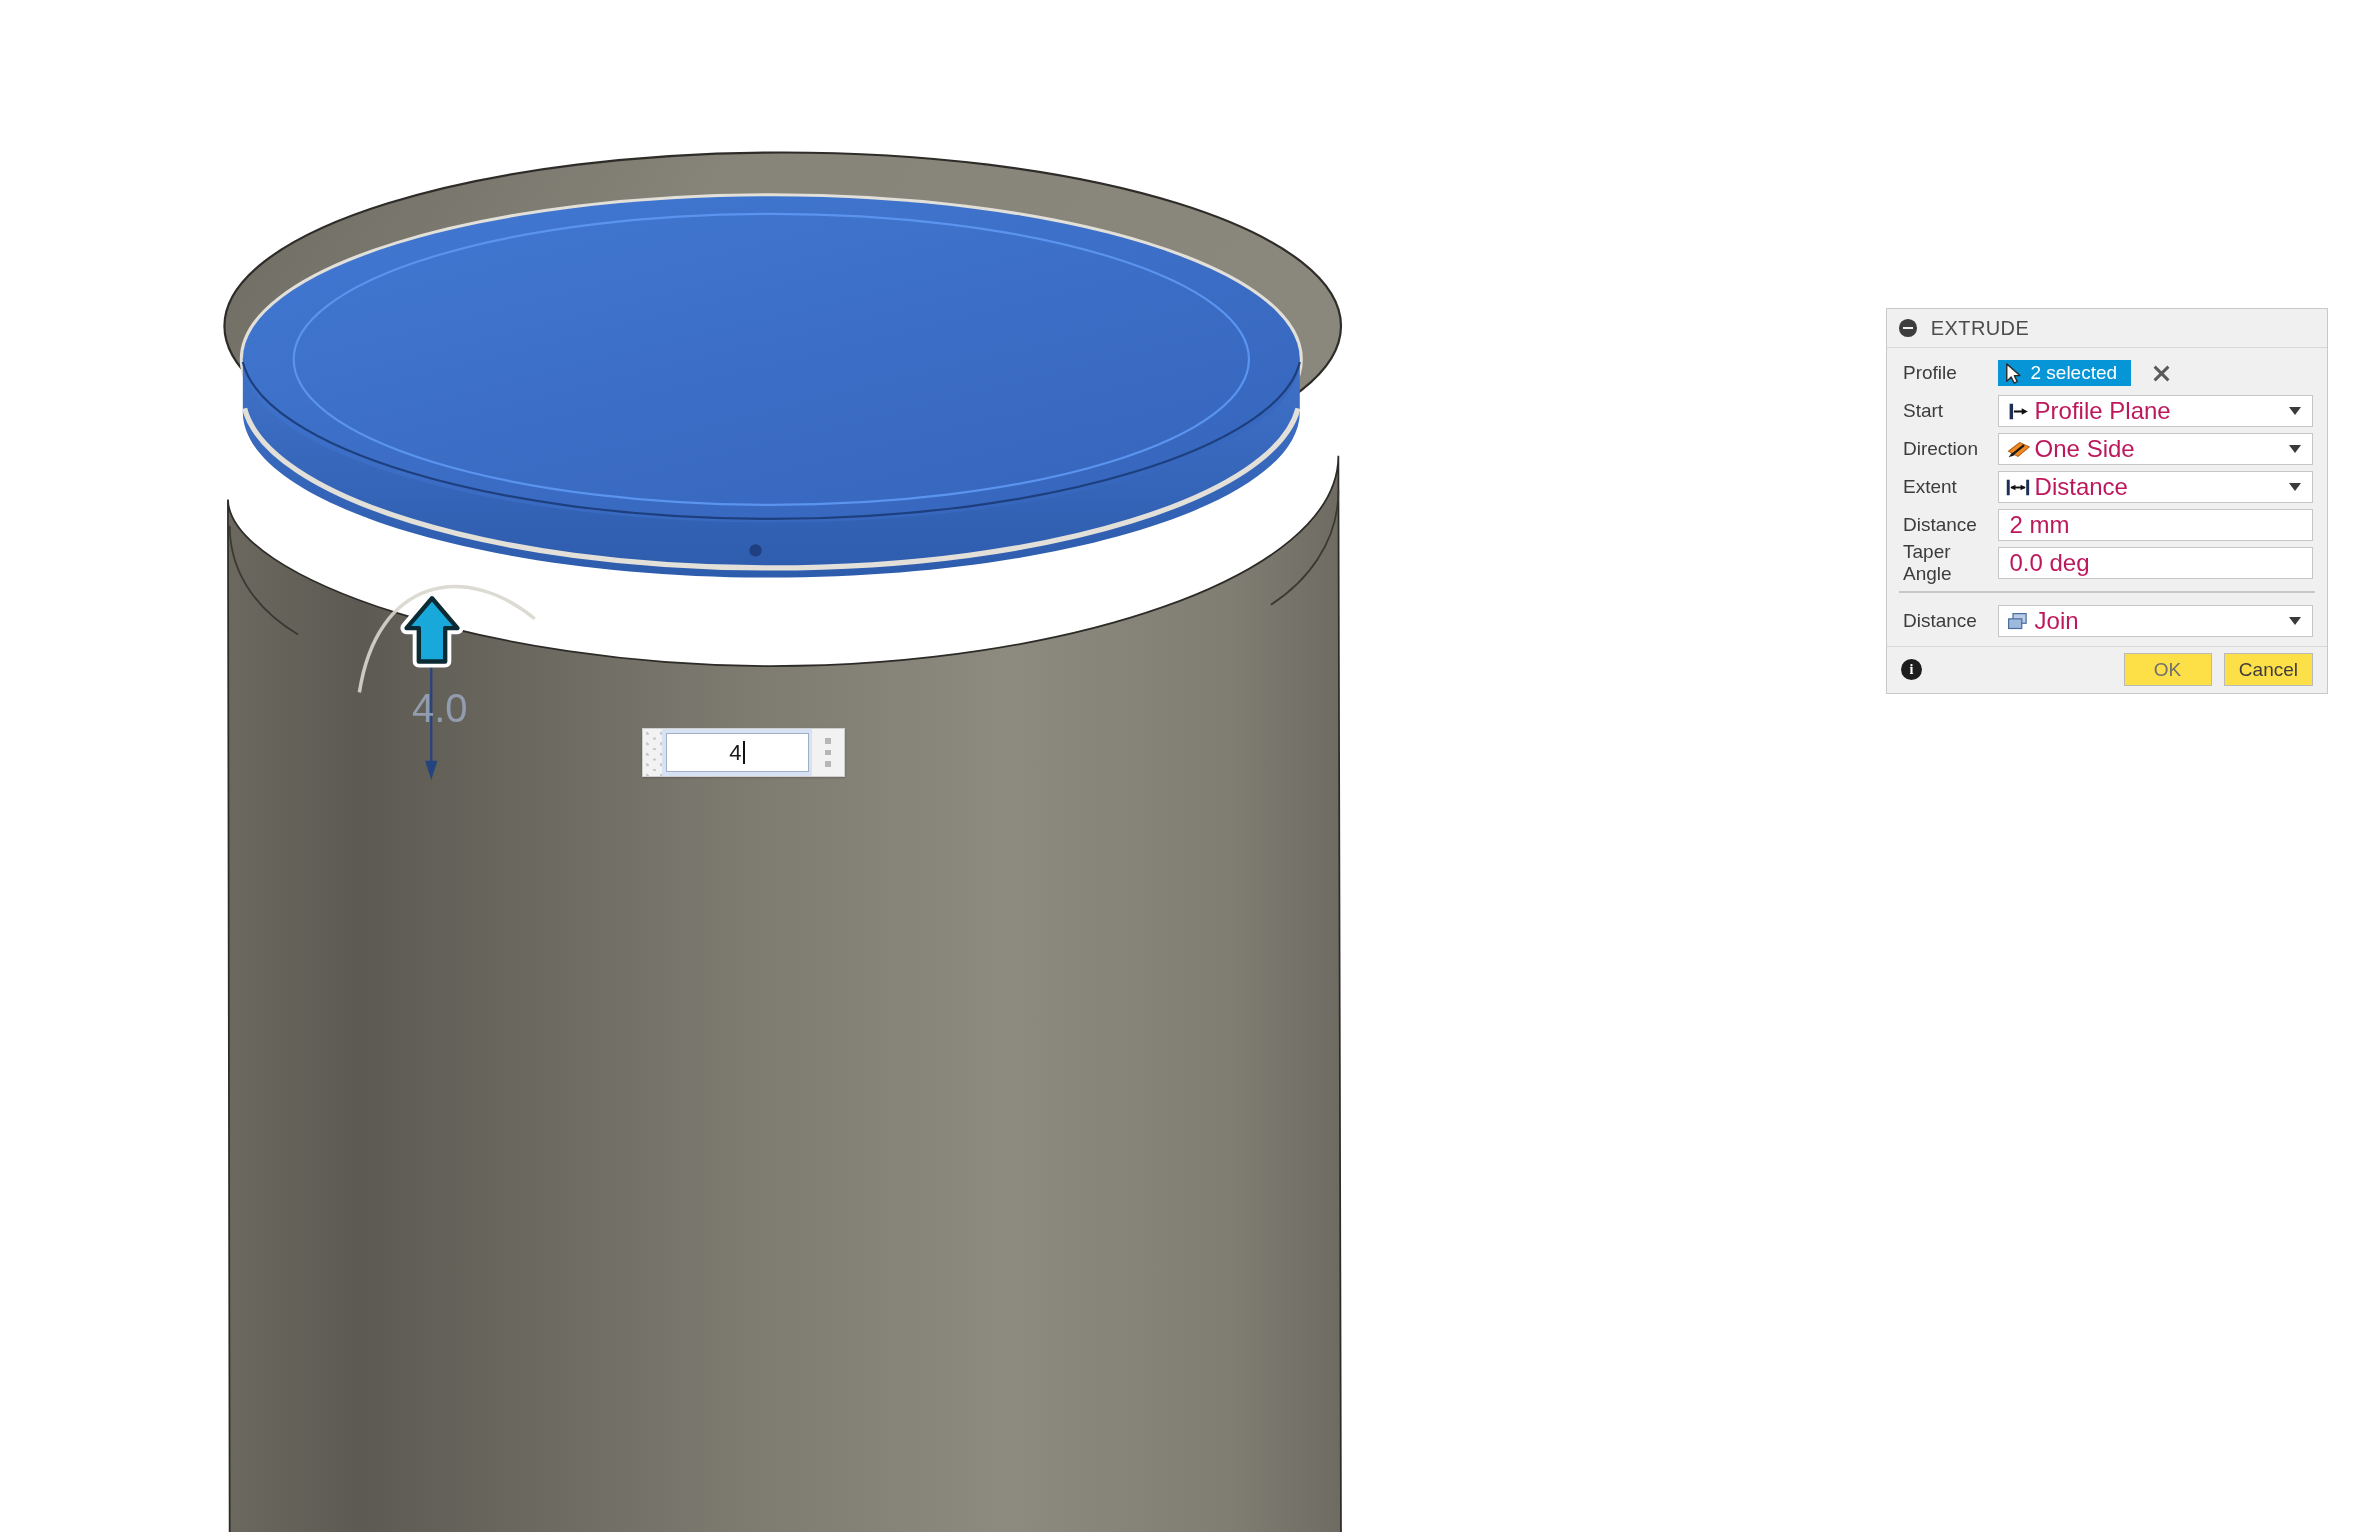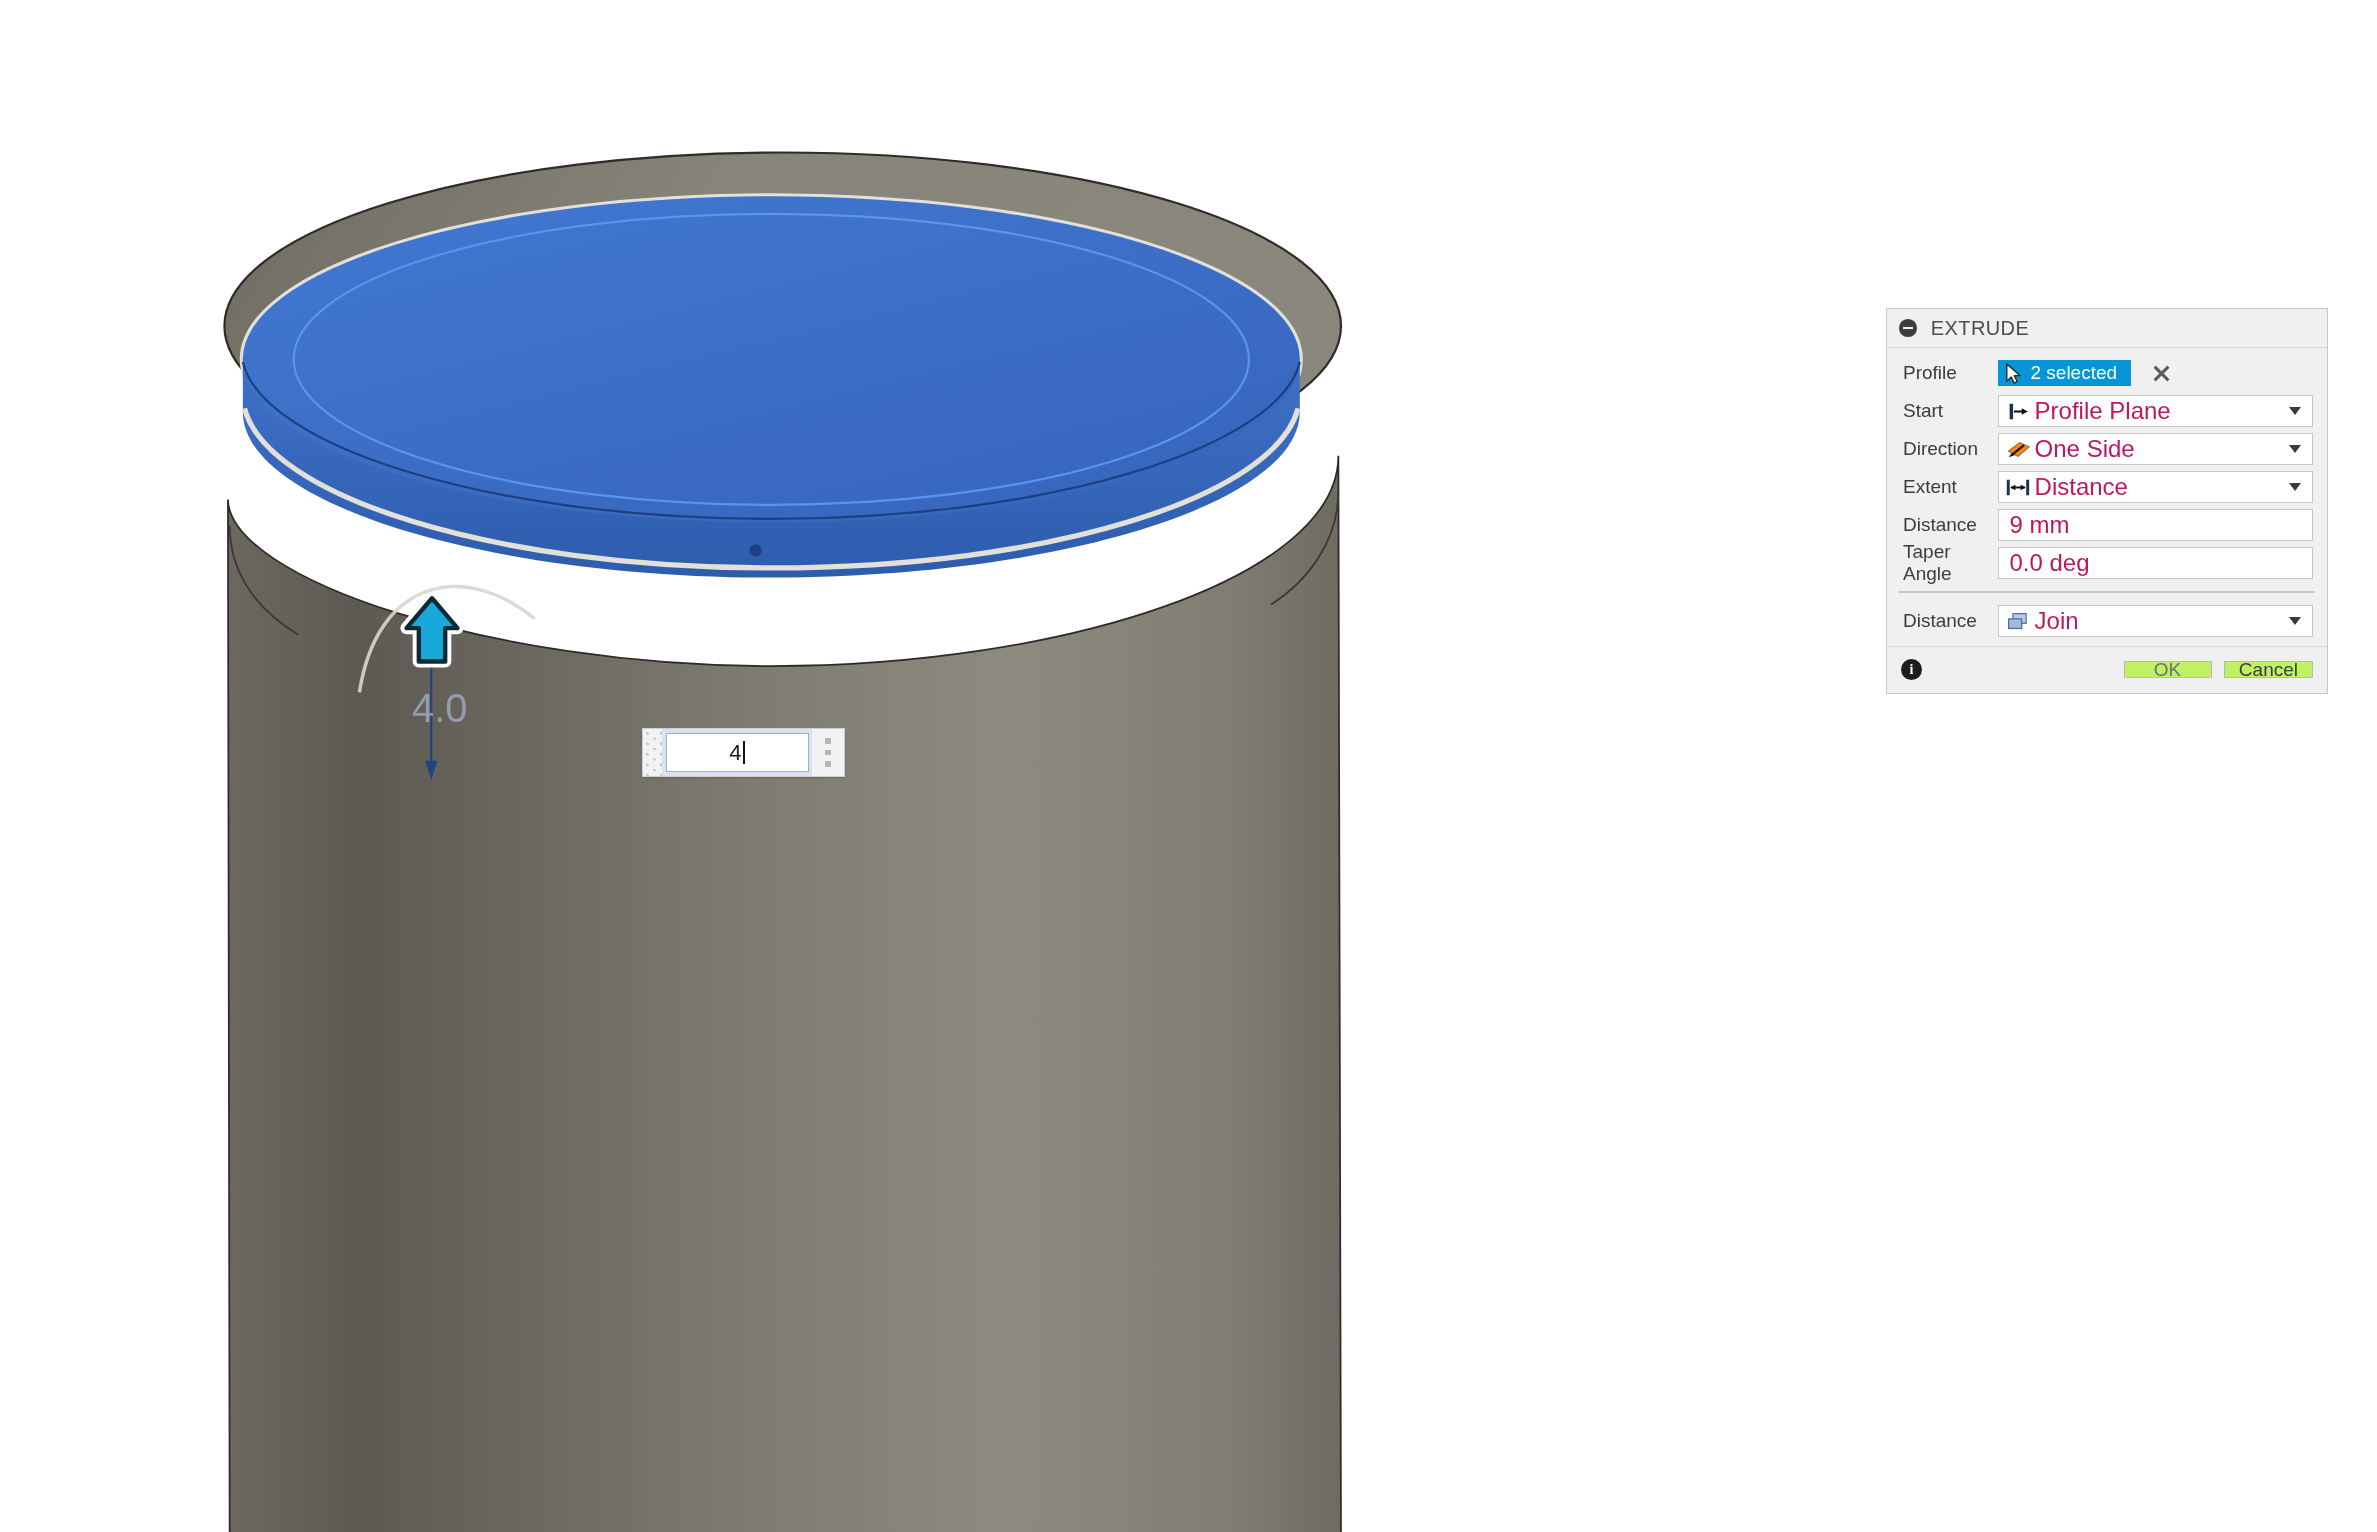--- a/index.html
+++ b/index.html
@@ -138,22 +138,22 @@
     background: #f0f0f0;
   }
   #info-icon {
     width: 21px; height: 21px; border-radius: 50%;
     background: #1d1d1d; color: #fff; font-size: 14px; font-weight: bold;
     display: flex; align-items: center; justify-content: center;
     font-family: "Liberation Serif", serif;
   }
   #footer-spacer { flex: 1; }
   .btn {
-    height: 17px; min-width: 88px; padding: 0 14px;
-    background: #bef264; border: 0.9px solid #b9b9b9;
+    height: 33px; min-width: 88px; padding: 0 14px;
+    background: #fde047; border: 0.9px solid #b9b9b9;
     font-size: 19px; color: #6f6f6f;
     display: flex; align-items: center; justify-content: center;
     font-family: "Liberation Sans", sans-serif;
   }
   .btn.secondary { color: #3d3d3d; margin-left: 12.3px; }
 </style>
 </head>
 <body>
 
 <div id="root">
@@ -329,21 +329,21 @@
             <span class="txt">Distance</span>
             <span class="caret-down"></span>
           </div>
         </div>
       </div>
 
       <div class="row">
         <div class="row-label">Distance</div>
         <div class="ctrl">
           <div class="field">
-            <span class="txt plain">9 mm</span>
+            <span class="txt plain">2 mm</span>
           </div>
         </div>
       </div>
 
       <div class="row">
         <div class="row-label">Taper Angle</div>
         <div class="ctrl">
           <div class="field">
             <span class="txt plain">0.0 deg</span>
           </div>

